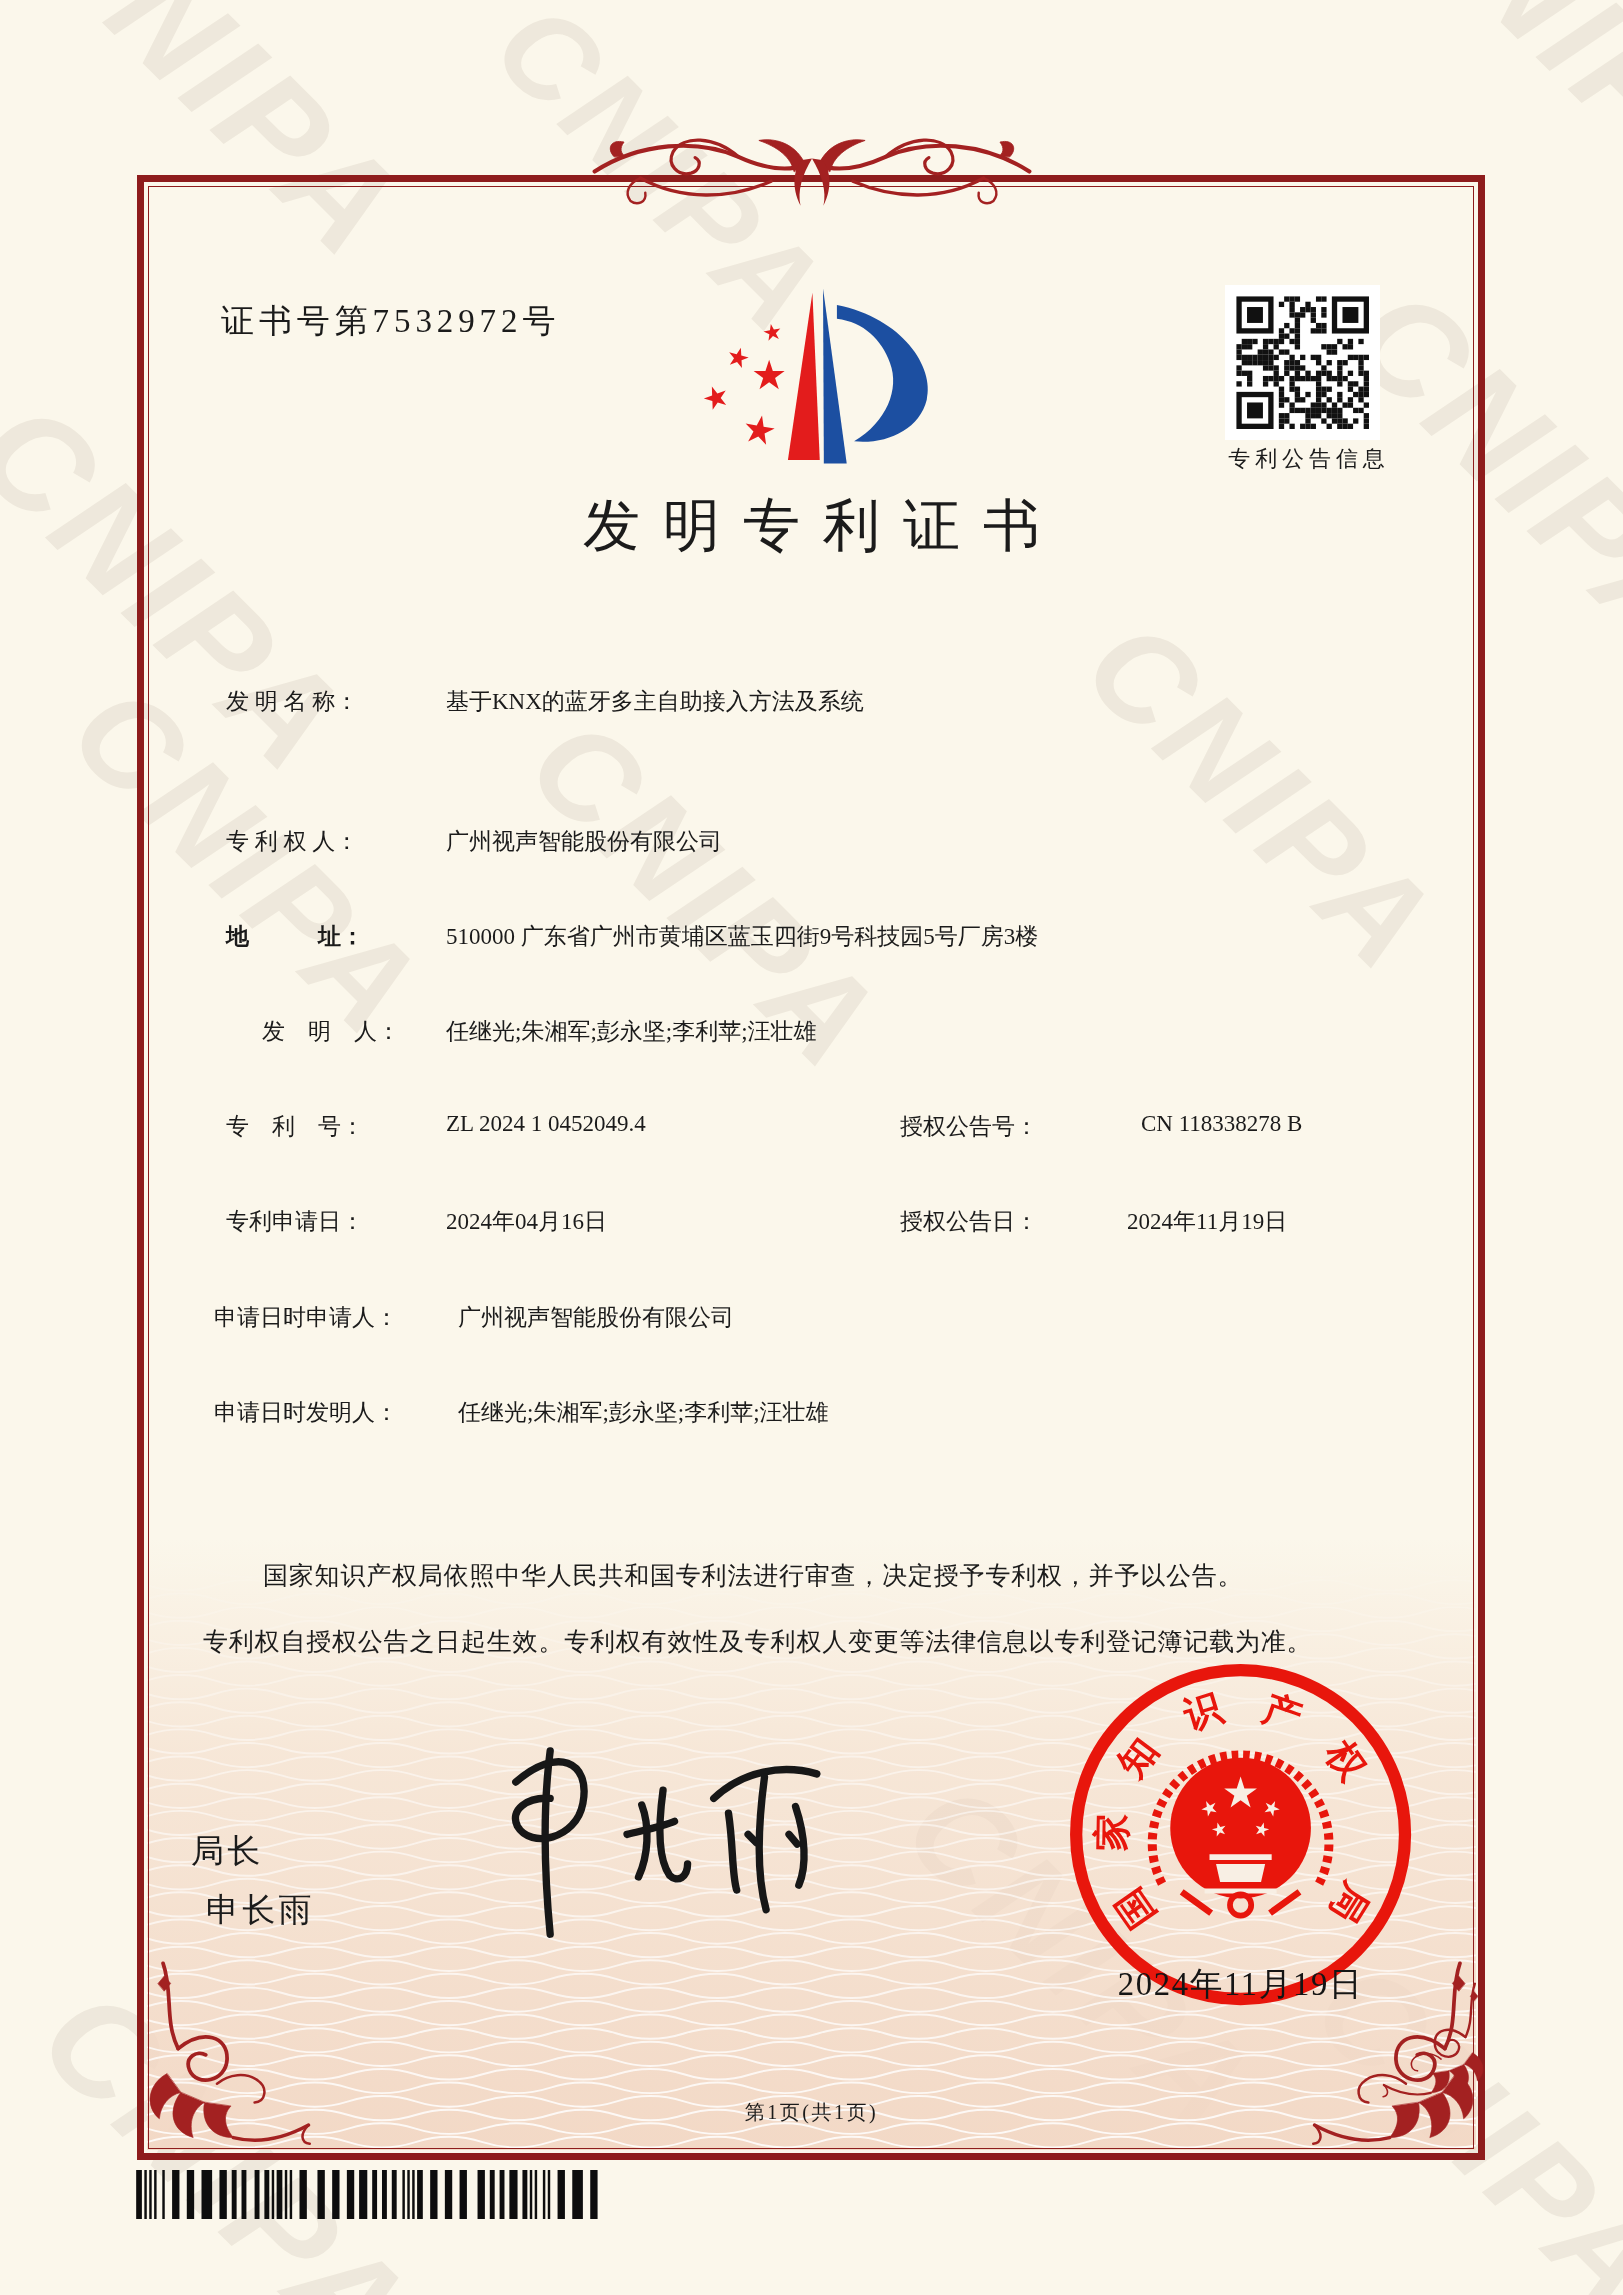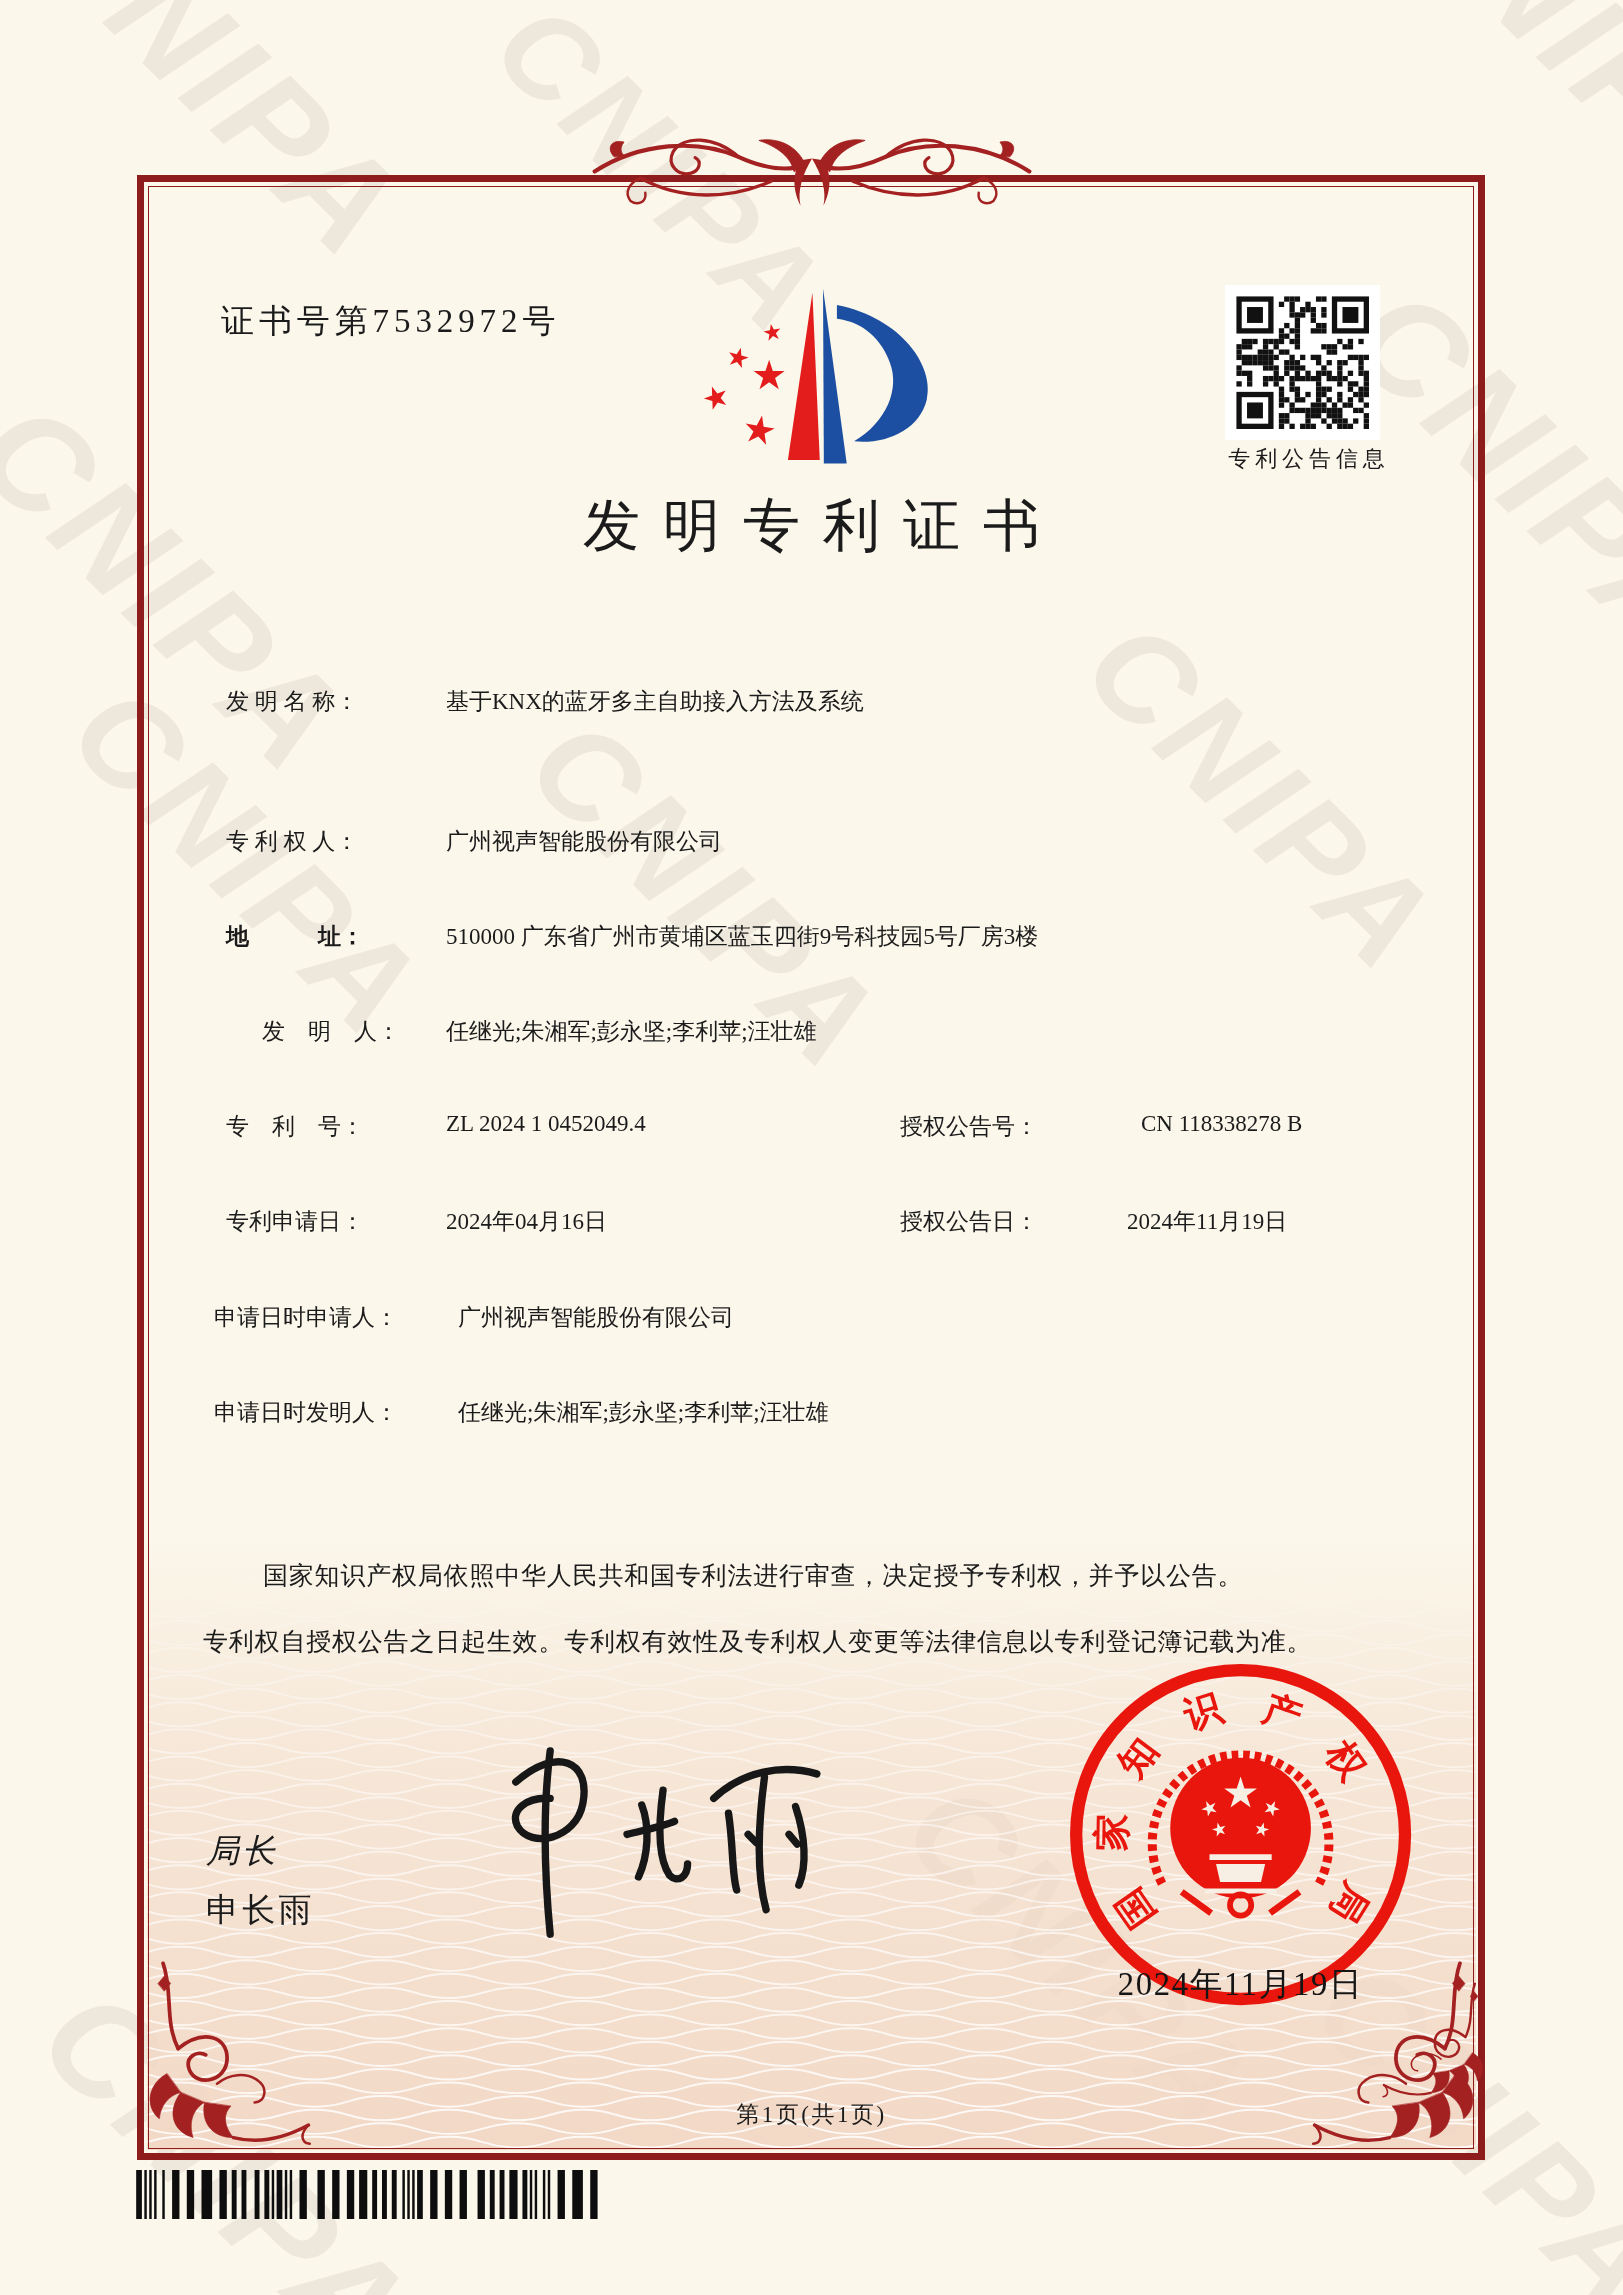--- a/index.html
+++ b/index.html
@@ -18,21 +18,21 @@
   .orn{position:absolute;z-index:4;}
   
   .txt{position:absolute;z-index:5;white-space:nowrap;}
   .cert-no{left:221px;top:299px;font-size:33px;letter-spacing:4.9px;}
   .title{left:0;width:100%;top:488px;text-align:center;font-size:57px;font-weight:normal;
          letter-spacing:23px;text-indent:23px;}
   .qr-label{left:1211px;top:444px;width:196px;text-align:center;font-size:22px;letter-spacing:4.9px;}
   .lab,.val{position:absolute;z-index:5;font-size:23px;white-space:nowrap;}
   .statement{font-size:25px;letter-spacing:0.8px;}
   .director{font-size:33px;letter-spacing:3.3px;}
-  .footer-page{left:0;width:100%;top:2099px;text-align:center;font-size:23px;letter-spacing:2.5px;}
+  .footer-page{left:0;width:100%;top:2099px;text-align:center;font-size:20px;letter-spacing:2.5px;}
   .logo{position:absolute;left:694px;top:281px;z-index:5;}
   .qr{position:absolute;left:1225px;top:285px;z-index:5;}
   .sig{position:absolute;left:452px;top:1728px;z-index:6;}
   .seal{position:absolute;left:1059px;top:1653px;z-index:6;}
   .barcode{position:absolute;left:136px;top:2170px;z-index:5;}
 </style>
 </head>
 <body>
 
 <div class="page">
@@ -443,21 +443,21 @@
 
   <span class="lab" style="left:214px;top:1302px;">申请日时申请人：</span>
   <span class="val" style="left:458px;top:1302px;">广州视声智能股份有限公司</span>
 
   <span class="lab" style="left:214px;top:1397px;">申请日时发明人：</span>
   <span class="val" style="left:458px;top:1397px;">任继光;朱湘军;彭永坚;李利苹;汪壮雄</span>
 
   <div class="txt statement" style="left:263px;top:1559px;">国家知识产权局依照中华人民共和国专利法进行审查，决定授予专利权，并予以公告。</div>
   <div class="txt statement" style="left:203px;top:1625px;">专利权自授权公告之日起生效。专利权有效性及专利权人变更等法律信息以专利登记簿记载为准。</div>
 
-  <div class="txt director" style="left:206px;top:1829px;font-style:italic;">局长</div>
+  <div class="txt director" style="left:191px;top:1829px;">局长</div>
   <div class="txt director" style="left:206px;top:1888px;">申长雨</div>
 
   <svg class="sig" width="409" height="221" viewBox="0 0 500 270">
     <g stroke="#171717" stroke-width="9" fill="none" stroke-linecap="round">
       <path d="M120,28 C112,90 112,168 120,252"></path>
       <path d="M78,66 C128,22 170,40 160,92 C152,136 96,148 80,120 C70,100 92,84 120,86"></path>
       <path d="M232,94 C242,120 240,156 228,182"></path>
       <path d="M214,130 C238,124 258,120 272,114"></path>
       <path d="M258,76 C252,120 252,160 266,180 C276,190 288,182 288,166"></path>
       <path d="M320,86 C356,52 404,44 446,56"></path>

